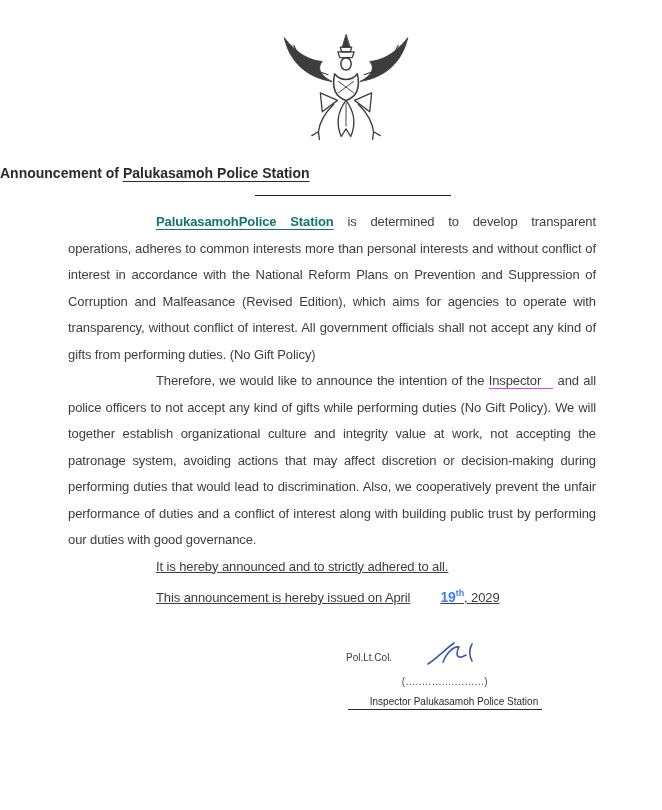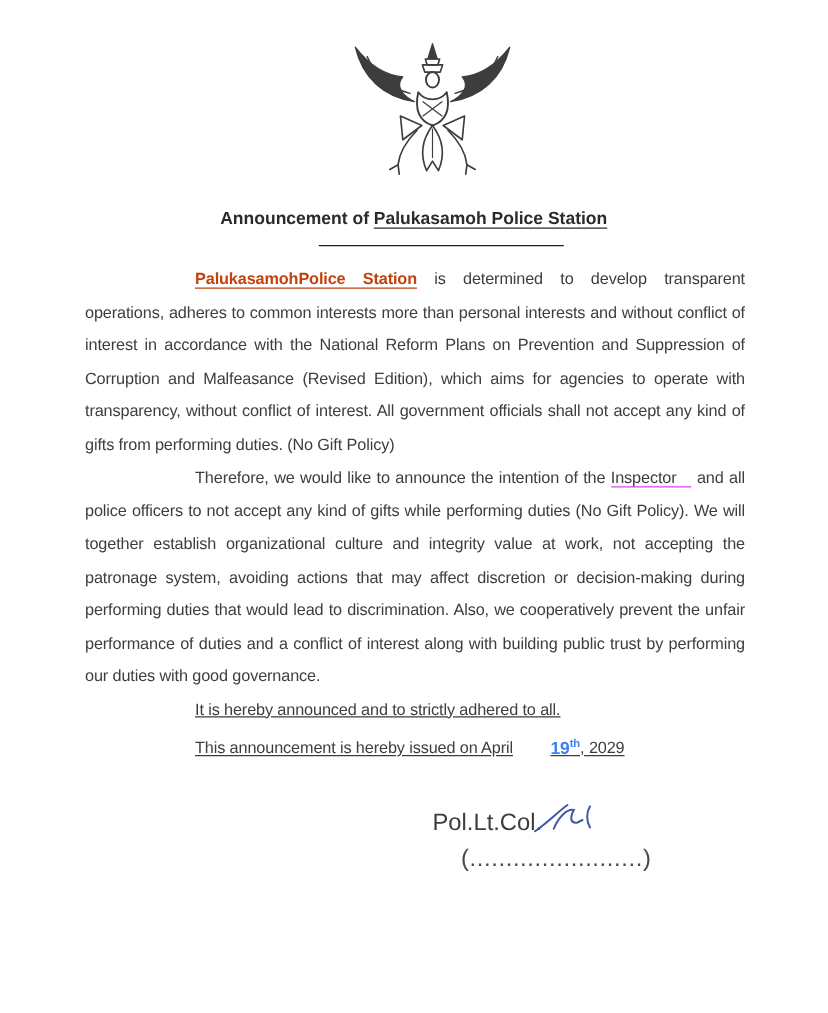--- a/index.html
+++ b/index.html
@@ -12,21 +12,21 @@
     font-family:"Liberation Sans", sans-serif;
     color:#3d3d3d;
     overflow:hidden;
   }
   
   .emblem-wrap { text-align:center; padding-top:32px; }
   .emblem-wrap svg { width:150px; height:114px; margin-left:30px; }
 
   
   .titles {
-    text-align:center;
+    text-align:left;
     margin-top:10px;
     font-size:14px;
     line-height:26px;
     font-weight:600;
     color:#2b2b2b;
   }
   .titles .u { text-decoration:underline; text-underline-offset:3px; }
   .title-divider {
     width:196px; height:0;
     border-top:1.6px solid #1f1f1f;
@@ -39,38 +39,38 @@
     margin:13px 66px 0 68px;
     text-align:justify;
     font-size:13px;
     letter-spacing:-0.1px;
     line-height:26.5px;
     color:#3d3d3d;
   }
   .body-text p { margin:0; text-indent:88px; }
   .lead-underline {
     font-weight:600;
-    color:#c2410c;
+    color:#0f766e;
     text-decoration:underline;
     text-underline-offset:3px;
   }
   .inspector-underline {
     border-bottom:1px solid #d946ef;
     padding-right:12px;
   }
 
   
   .closing { margin:0 66px 0 68px; font-size:13px; letter-spacing:-0.1px; line-height:26.5px; }
   .closing .line { text-indent:88px;text-decoration:underline; }
   .date-spacer { display:inline-block; width:30px; }
   .issued-day { font-weight:700; font-size:14px; color:#3b82f6; }
   .issued-day sup { font-size:9px; font-weight:700; }
 
   
-  .signature-block { width:266px; margin:34px 0 0 312px; font-size:19px; color:#3d3d3d; }
+  .signature-block { width:266px; margin:34px 0 0 312px; font-size:10px; color:#3d3d3d; }
   .sig-rank-row { position:relative; height:26px; padding-left:34px; line-height:26px; }
   .sig-scribble { position:absolute; left:110px; top:-8px; }
   .sig-dotted { text-align:center; margin-top:5px; letter-spacing:0.5px; color:#4a4a4a; }
   .sig-title-row { text-align:center; margin-top:9px; }
   .sig-title-underline {
     border-bottom:1.2px solid #2b2b2b;
     padding:0 4px 2px 22px;
     color:#2b2b2b;
   }
 </style>
@@ -126,15 +126,18 @@
   <div class="signature-block">
     <div class="sig-rank-row">
       <span>Pol.Lt.Col.</span>
       <svg class="sig-scribble" width="70" height="34" viewBox="0 0 70 34" fill="none" stroke="#4056a8" stroke-width="1.6" stroke-linecap="round">
         <path d="M6 27 C 15 21, 26 10, 32 6"></path>
         <path d="M21 25 C 25 15, 32 9, 37 10 C 34 16, 34 21, 40 20 L 44 18"></path>
         <path d="M50 7 C 47 12, 47 19, 50 24"></path>
       </svg>
     </div>
     <div class="sig-dotted">(........................)</div>
+    <div class="sig-title-row">
+      <span class="sig-title-underline">Inspector Palukasamoh Police Station</span>
+    </div>
   </div>
 
 </div>
 
 </body></html>

